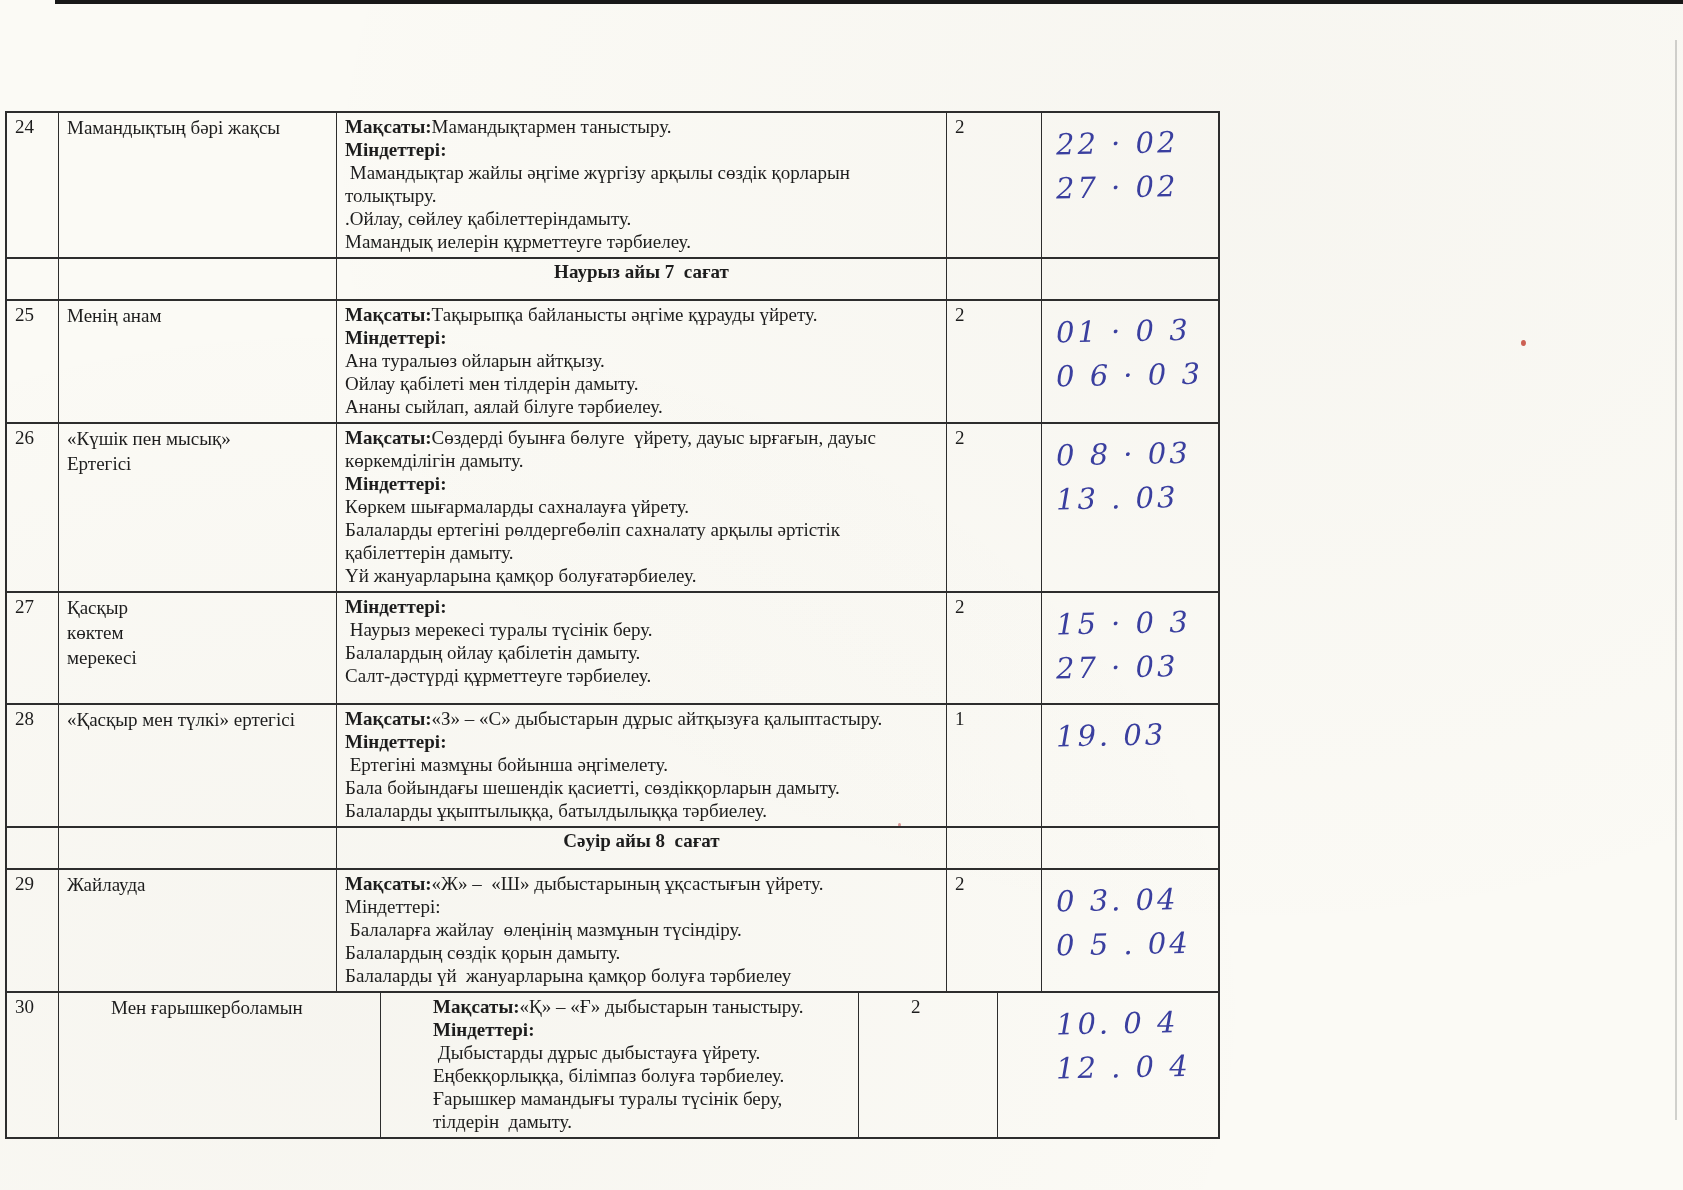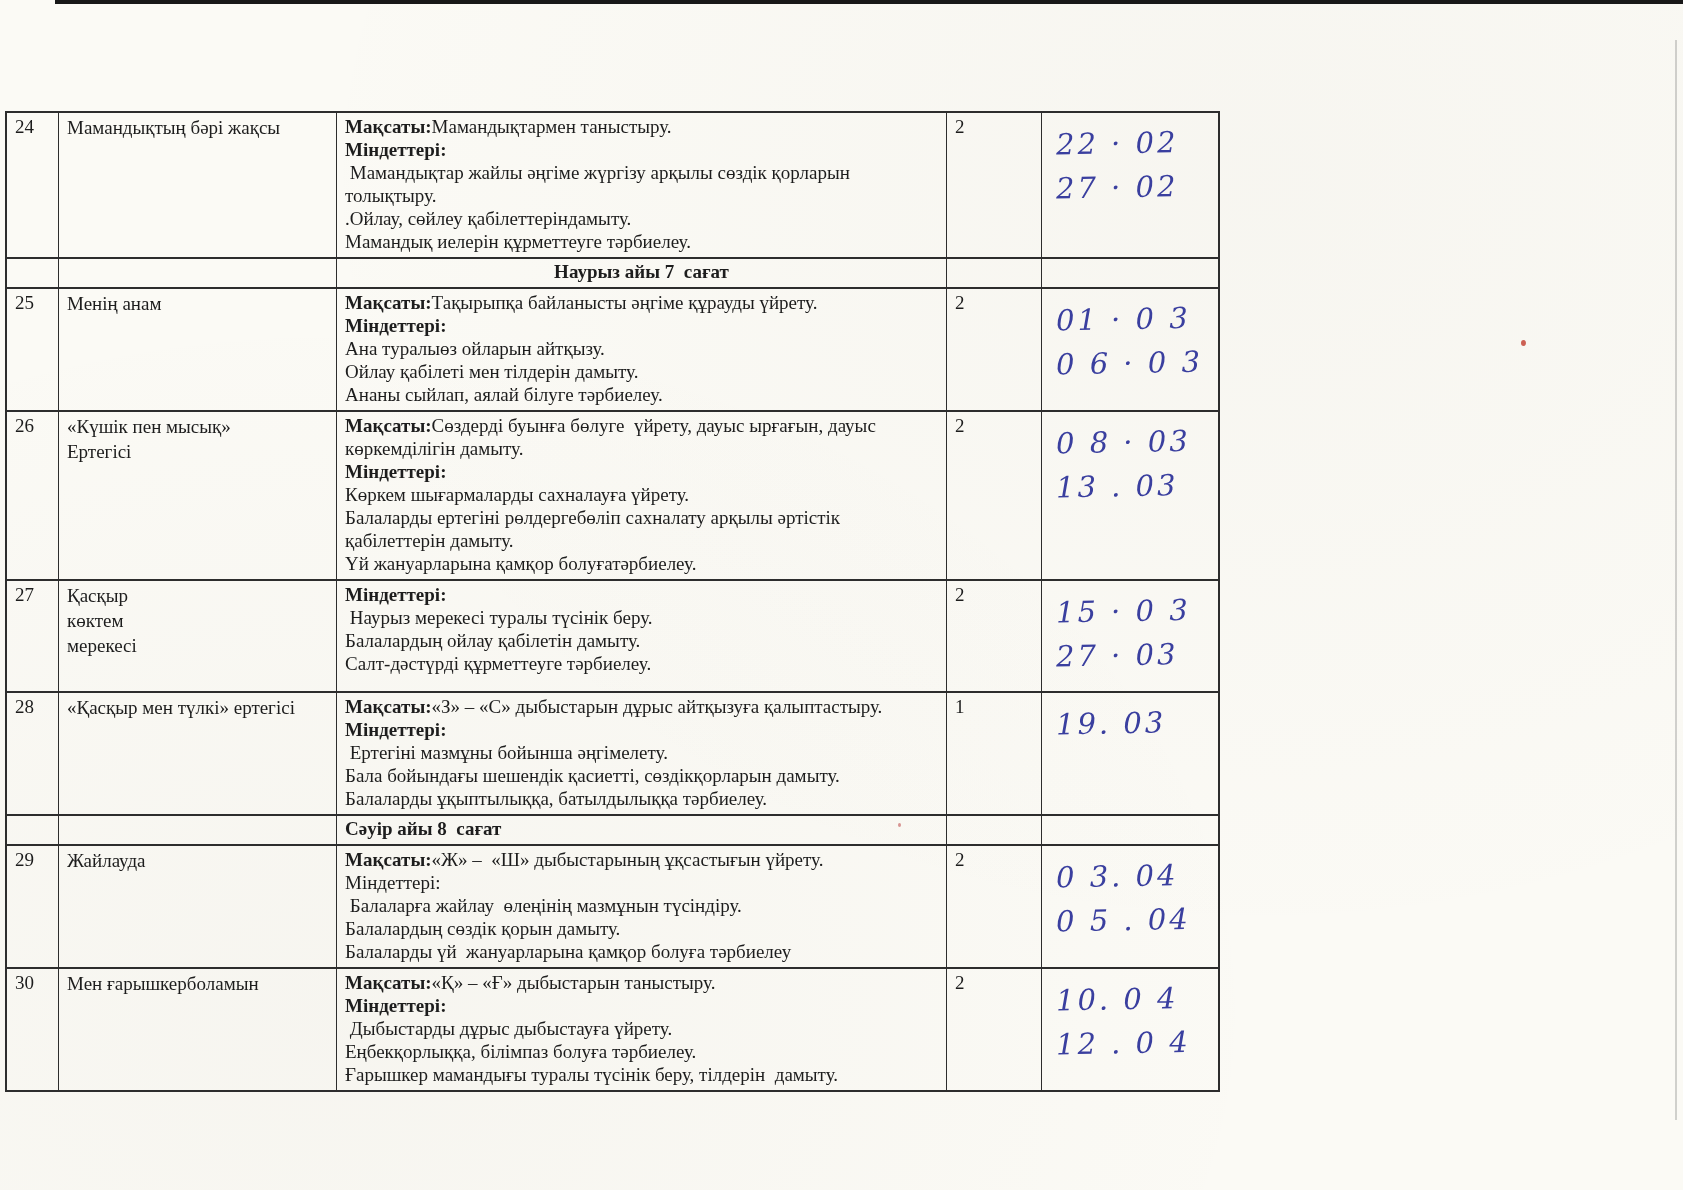--- a/index.html
+++ b/index.html
@@ -27,43 +27,43 @@
   .speck-2 { left:898px; top:823px; width:3px; height:4px; background:#b44; opacity:.55; }
 
   .schedule-table {
     position:absolute; left:5px; top:111px; width:1215px;
     display:flex; flex-direction:column;
     border:2px solid #2d2d2d;
     background:transparent;
     box-sizing:border-box;
   }
   .row { display:flex; border-bottom:2px solid #2d2d2d; box-sizing:border-box; }
-  .row:last-child { border-bottom:none; }
+  .row:last-child { border-bottom:none;gap:44px; }
   .cell {
     border-right:1.5px solid #2d2d2d; box-sizing:border-box;
     padding:2px 8px 4px 8px;
     font-size:19px; line-height:23px;
     white-space:pre-wrap;
   }
   .cell:last-child { border-right:none; }
   .c-num   { width:52px;  flex:none; }
   .c-topic { width:278px; flex:none; }
   .c-goals { flex:1; }
   .c-hours { width:95px;  flex:none; }
   .c-dates { width:176px; flex:none; position:relative; }
 
   .lesson-row { min-height:112px; }
   .goal-line b { font-weight:bold; }
   .topic-line { line-height:25px; }
 
   .section-row { min-height:27px; }
-  .section-row .cell { padding-top:1px; padding-bottom:4px; }
+  .section-row .cell { padding-top:1px; padding-bottom:16px; }
   .section-label { font-weight:bold; }
   .section-label.align-center { text-align:center; }
-  .section-label.align-left { text-align:left; }
+  .section-label.align-left { text-align:center; }
 
   .hw-line {
     font-family:"DejaVu Serif", serif;
     font-style:italic;
     font-size:29px; line-height:44px;
     letter-spacing:3px;
     color:#3a3f9f;
     transform:rotate(-1.2deg);
     padding-left:6px;
     white-space:pre;

